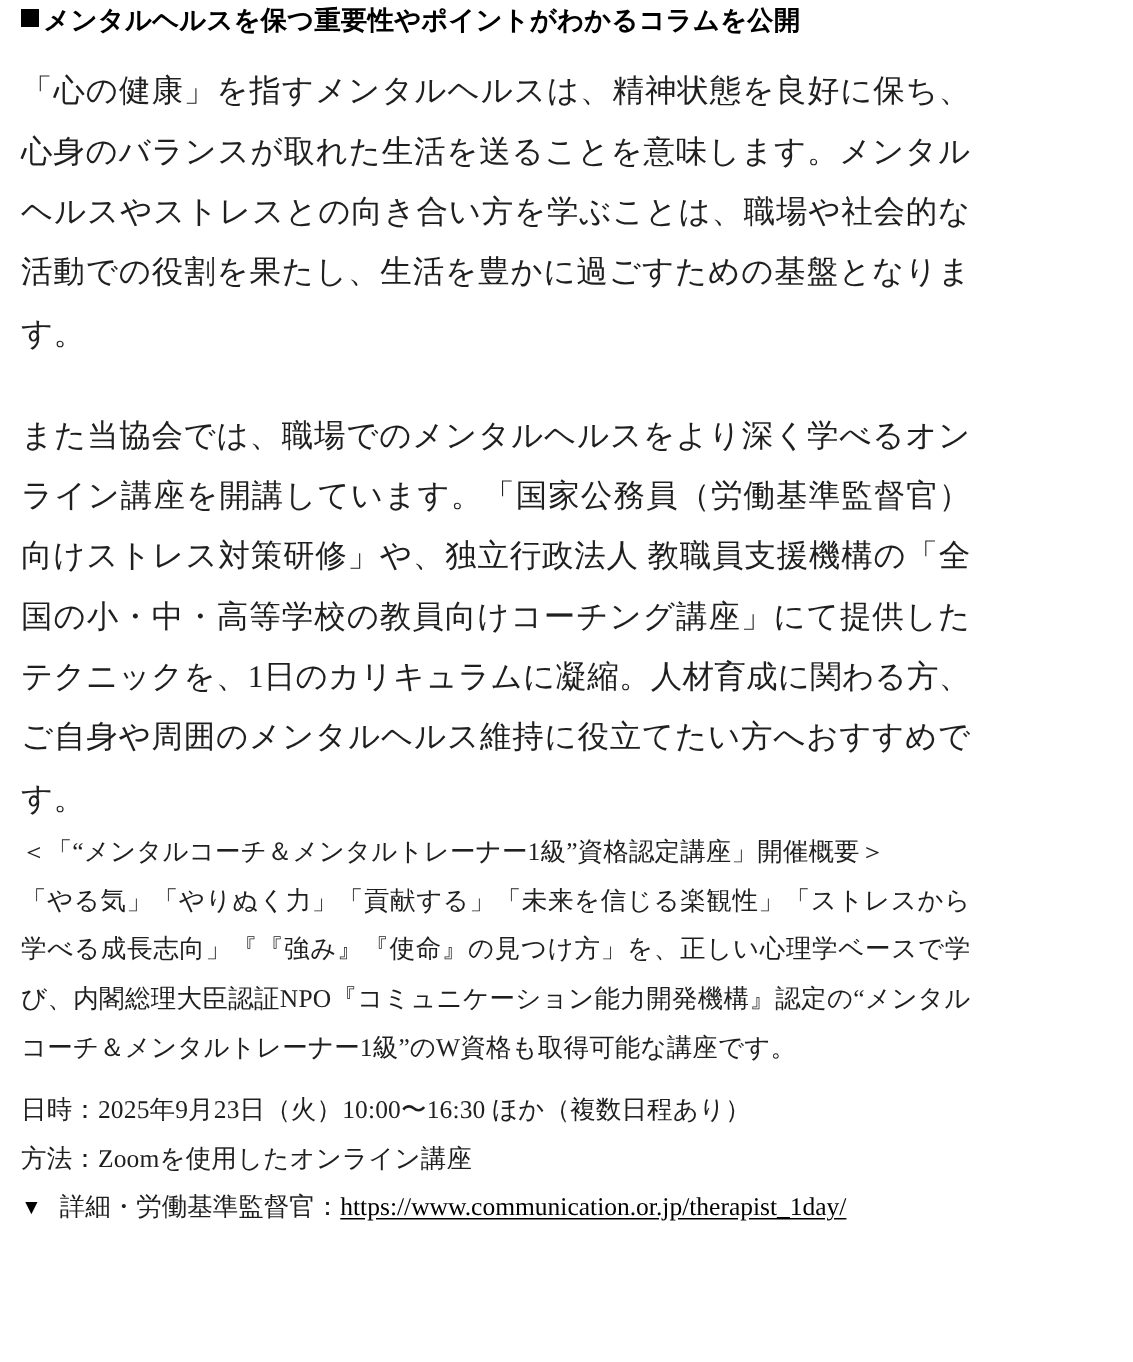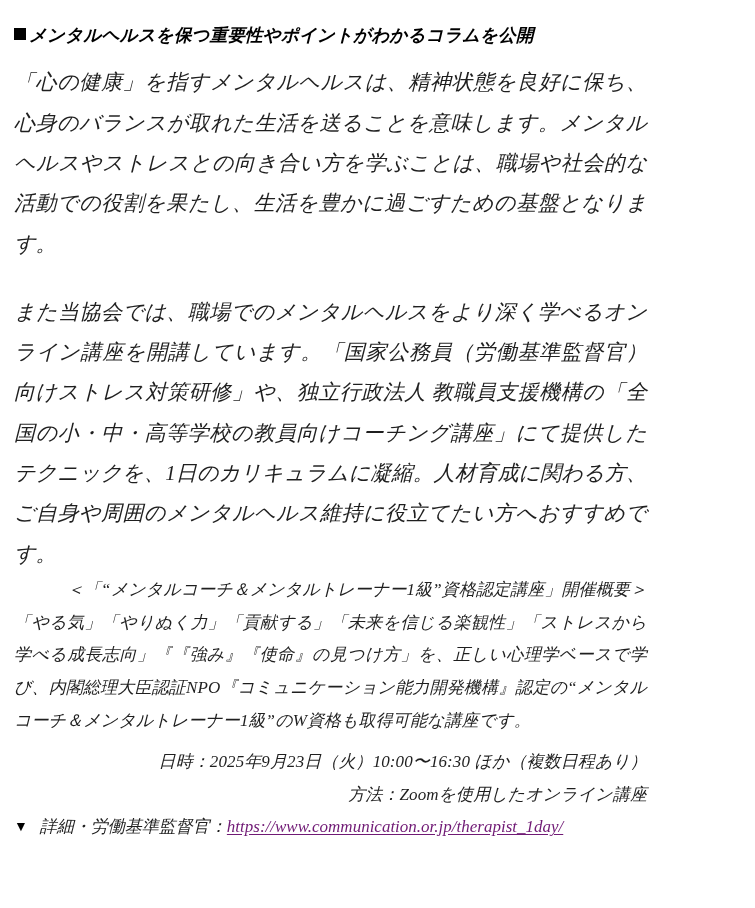--- a/index.html
+++ b/index.html
@@ -11,23 +11,22 @@
     width: 755px;
     height: 908px;
     font-family: "Liberation Serif", "DejaVu Serif", serif;
     color: #1a1a1a;
     overflow: hidden;
   }
   .page {
     width: 661px;
     height: 908px;
     box-sizing: border-box;
-    padding: 22px 14px 0 14px;
+    padding: 0 14px 0 14px;
     position: relative;
-    font-style: italic;
   }
   .headline {
     font-family: "Liberation Sans", "DejaVu Sans", sans-serif;
     font-weight: bold;
     font-size: 17.5px;
     line-height: 1.5;
     color: #000000;
     margin: 0 0 14px 0;
     letter-spacing: 0.2px;
     white-space: nowrap;
@@ -51,54 +50,52 @@
   }
   p.para:last-of-type {
     margin-bottom: 0;
   }
   .block-tight p.line {
     font-size: 17px;
     line-height: 1.92;
     margin: 0;
     color: #1f1f1f;
     letter-spacing: 0.1px;
-    text-align: right;
   }
   .block-tight p.justify {
     text-align: justify;
     text-justify: inter-character;
   }
   .seminar-head {
     margin-top: 0;
   }
   .info-line {
     font-size: 17px;
     line-height: 1.92;
     margin: 0;
     color: #1f1f1f;
     letter-spacing: 0.1px;
-    text-align: right;
   }
   .gap-sm { height: 9px; }
   .link-row {
     font-size: 17px;
     line-height: 1.92;
     margin: 0;
     color: #1f1f1f;
     white-space: nowrap;
   }
   .tri {
     display: inline-block;
     color: #000;
     font-size: 14px;
     margin-right: 12px;
     vertical-align: 1px;
   }
   a.url {
-    color: #701a75;
+    color: #000000;
     text-decoration: underline;
     text-underline-offset: 2px;
   }
 </style>
 </head>
 <body>
 
 <div class="page">
 
   <h1 class="headline"><span class="marker"></span><span>メンタルヘルスを保つ重要性やポイントがわかるコラムを公開</span></h1>

